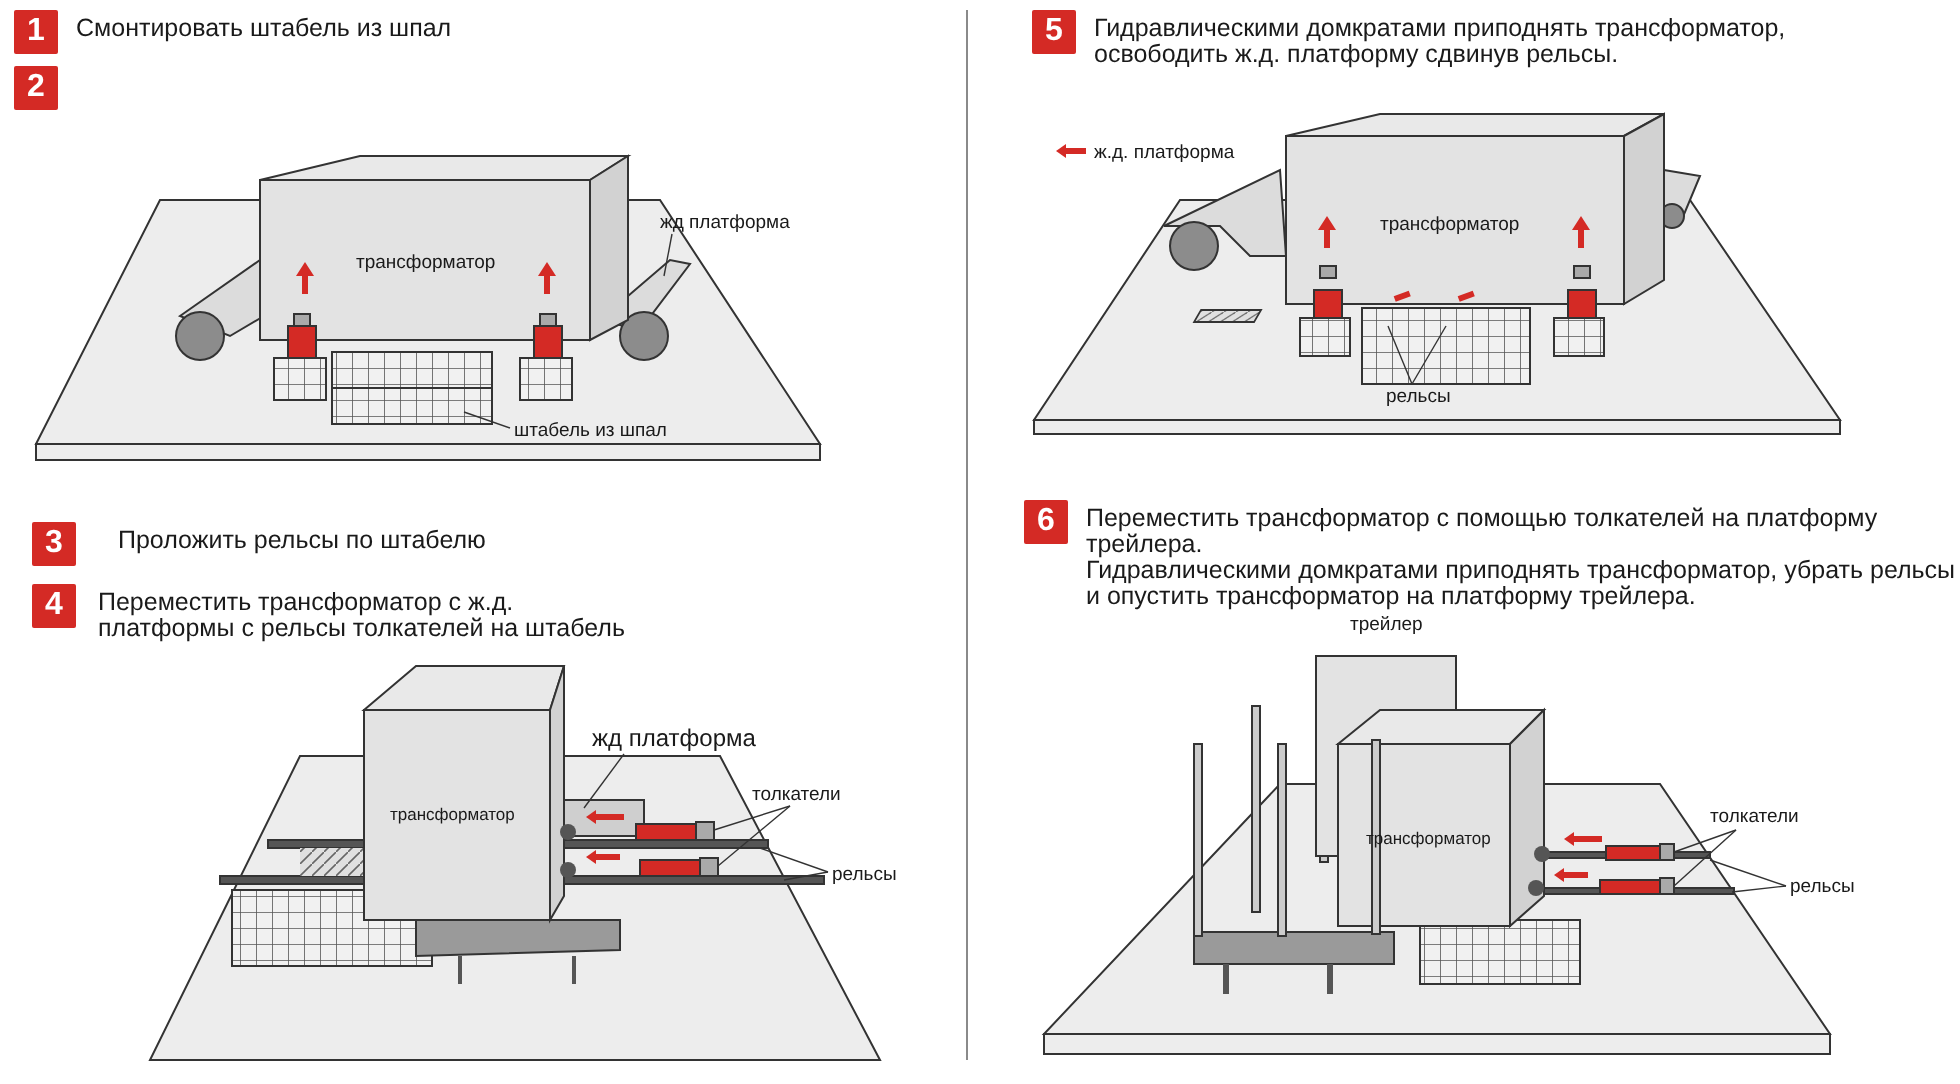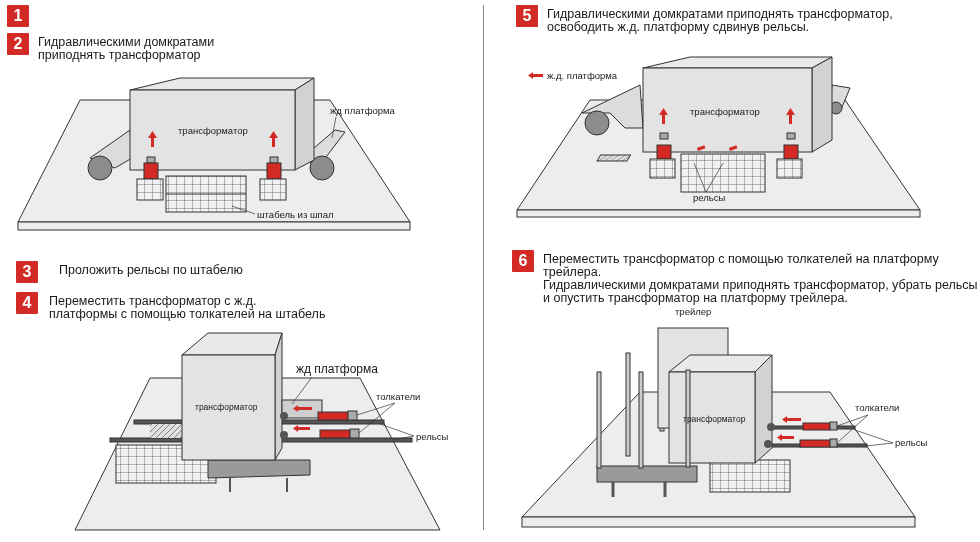--- a/index.html
+++ b/index.html
@@ -15,34 +15,33 @@
   .divider { position: absolute; left: 483px; top: 5px; width: 1px; height: 525px; background: #8a8a8a; }
   svg.scene { position: absolute; left: 0; top: 0; }
   .lbl { font-family: "Liberation Sans", sans-serif; font-size: 11px; fill: #1a1a1a; }
   .lbl-sm { font-family: "Liberation Sans", sans-serif; font-size: 9.5px; fill: #1a1a1a; }
 </style>
 </head>
 <body>
 
 <div class="step" style="left:7px; top:5px;">
   <div class="badge">1</div>
+  <div class="step-text">Смонтировать штабель из шпал</div>
 </div>
 <div class="step" style="left:7px; top:33px;">
   <div class="badge">2</div>
-  <div class="step-text">Гидравлическими домкратами
-приподнять трансформатор</div>
 </div>
 <div class="step" style="left:16px; top:261px;">
   <div class="badge">3</div>
   <div class="step-text" style="margin-left:21px">Проложить рельсы  по штабелю</div>
 </div>
 <div class="step" style="left:16px; top:292px;">
   <div class="badge">4</div>
   <div class="step-text" style="margin-left:11px">Переместить трансформатор с ж.д.
-платформы с помощью толкателей на штабель</div>
+платформы с рельсы толкателей на штабель</div>
 </div>
 <div class="step" style="left:516px; top:5px;">
   <div class="badge">5</div>
   <div class="step-text">Гидравлическими домкратами приподнять трансформатор,
 освободить ж.д. платформу сдвинув рельсы.</div>
 </div>
 <div class="step" style="left:512px; top:250px;">
   <div class="badge">6</div>
   <div class="step-text">Переместить трансформатор с помощью толкателей на платформу трейлера.
 Гидравлическими домкратами приподнять трансформатор, убрать рельсы

